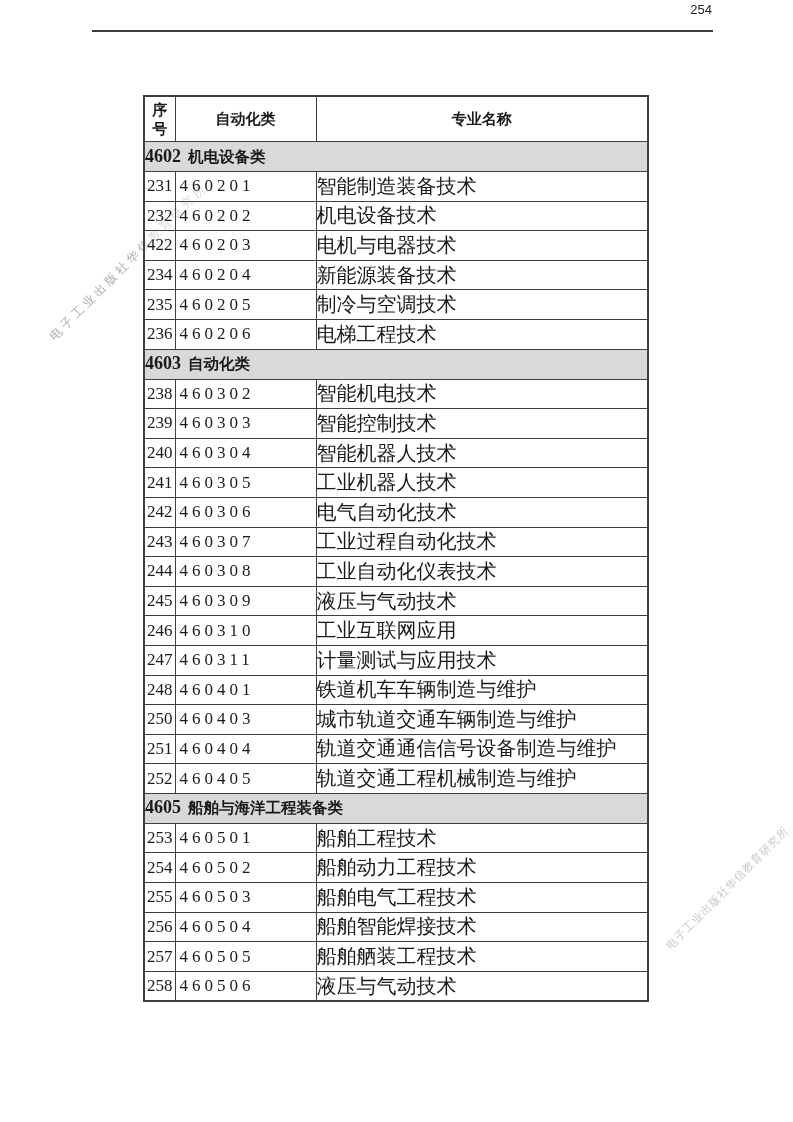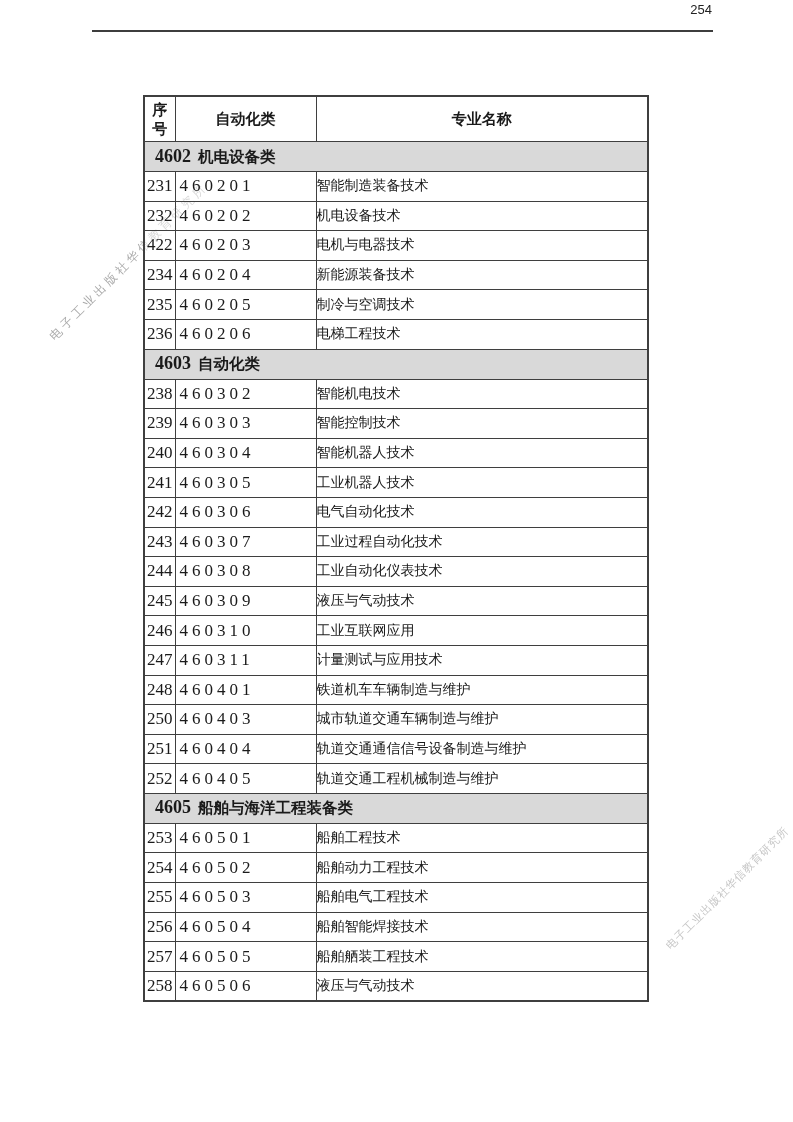--- a/index.html
+++ b/index.html
@@ -70,21 +70,21 @@
     font-size: 15px;
     text-align: center;
     vertical-align: middle;
     line-height: 1.3;
   }
   tr.section-row td {
     height: 29px;
     background: #d9d9d9;
     text-align: left;
     vertical-align: middle;
-    padding-left: 10px;
+    padding-left: 0;
     white-space: nowrap;
   }
   .sec-code {
     font-family: "Liberation Serif", serif;
     font-weight: bold;
     font-size: 18px;
   }
   .sec-name {
     font-weight: bold;
     font-size: 15.5px;
@@ -101,21 +101,21 @@
     text-align: center;
   }
   td.cell-code {
     font-family: "Liberation Serif", serif;
     font-size: 17px;
     letter-spacing: 4px;
     text-align: left;
     text-indent: 4px; 
   }
   td.cell-name {
-    font-size: 14px;
+    font-size: 20px;
     text-align: left;
     padding-left: 2px;
     white-space: nowrap;
   }
 </style>
 </head>
 <body>
 
 <div class="page-number">254</div>
 <div class="header-rule"></div>

